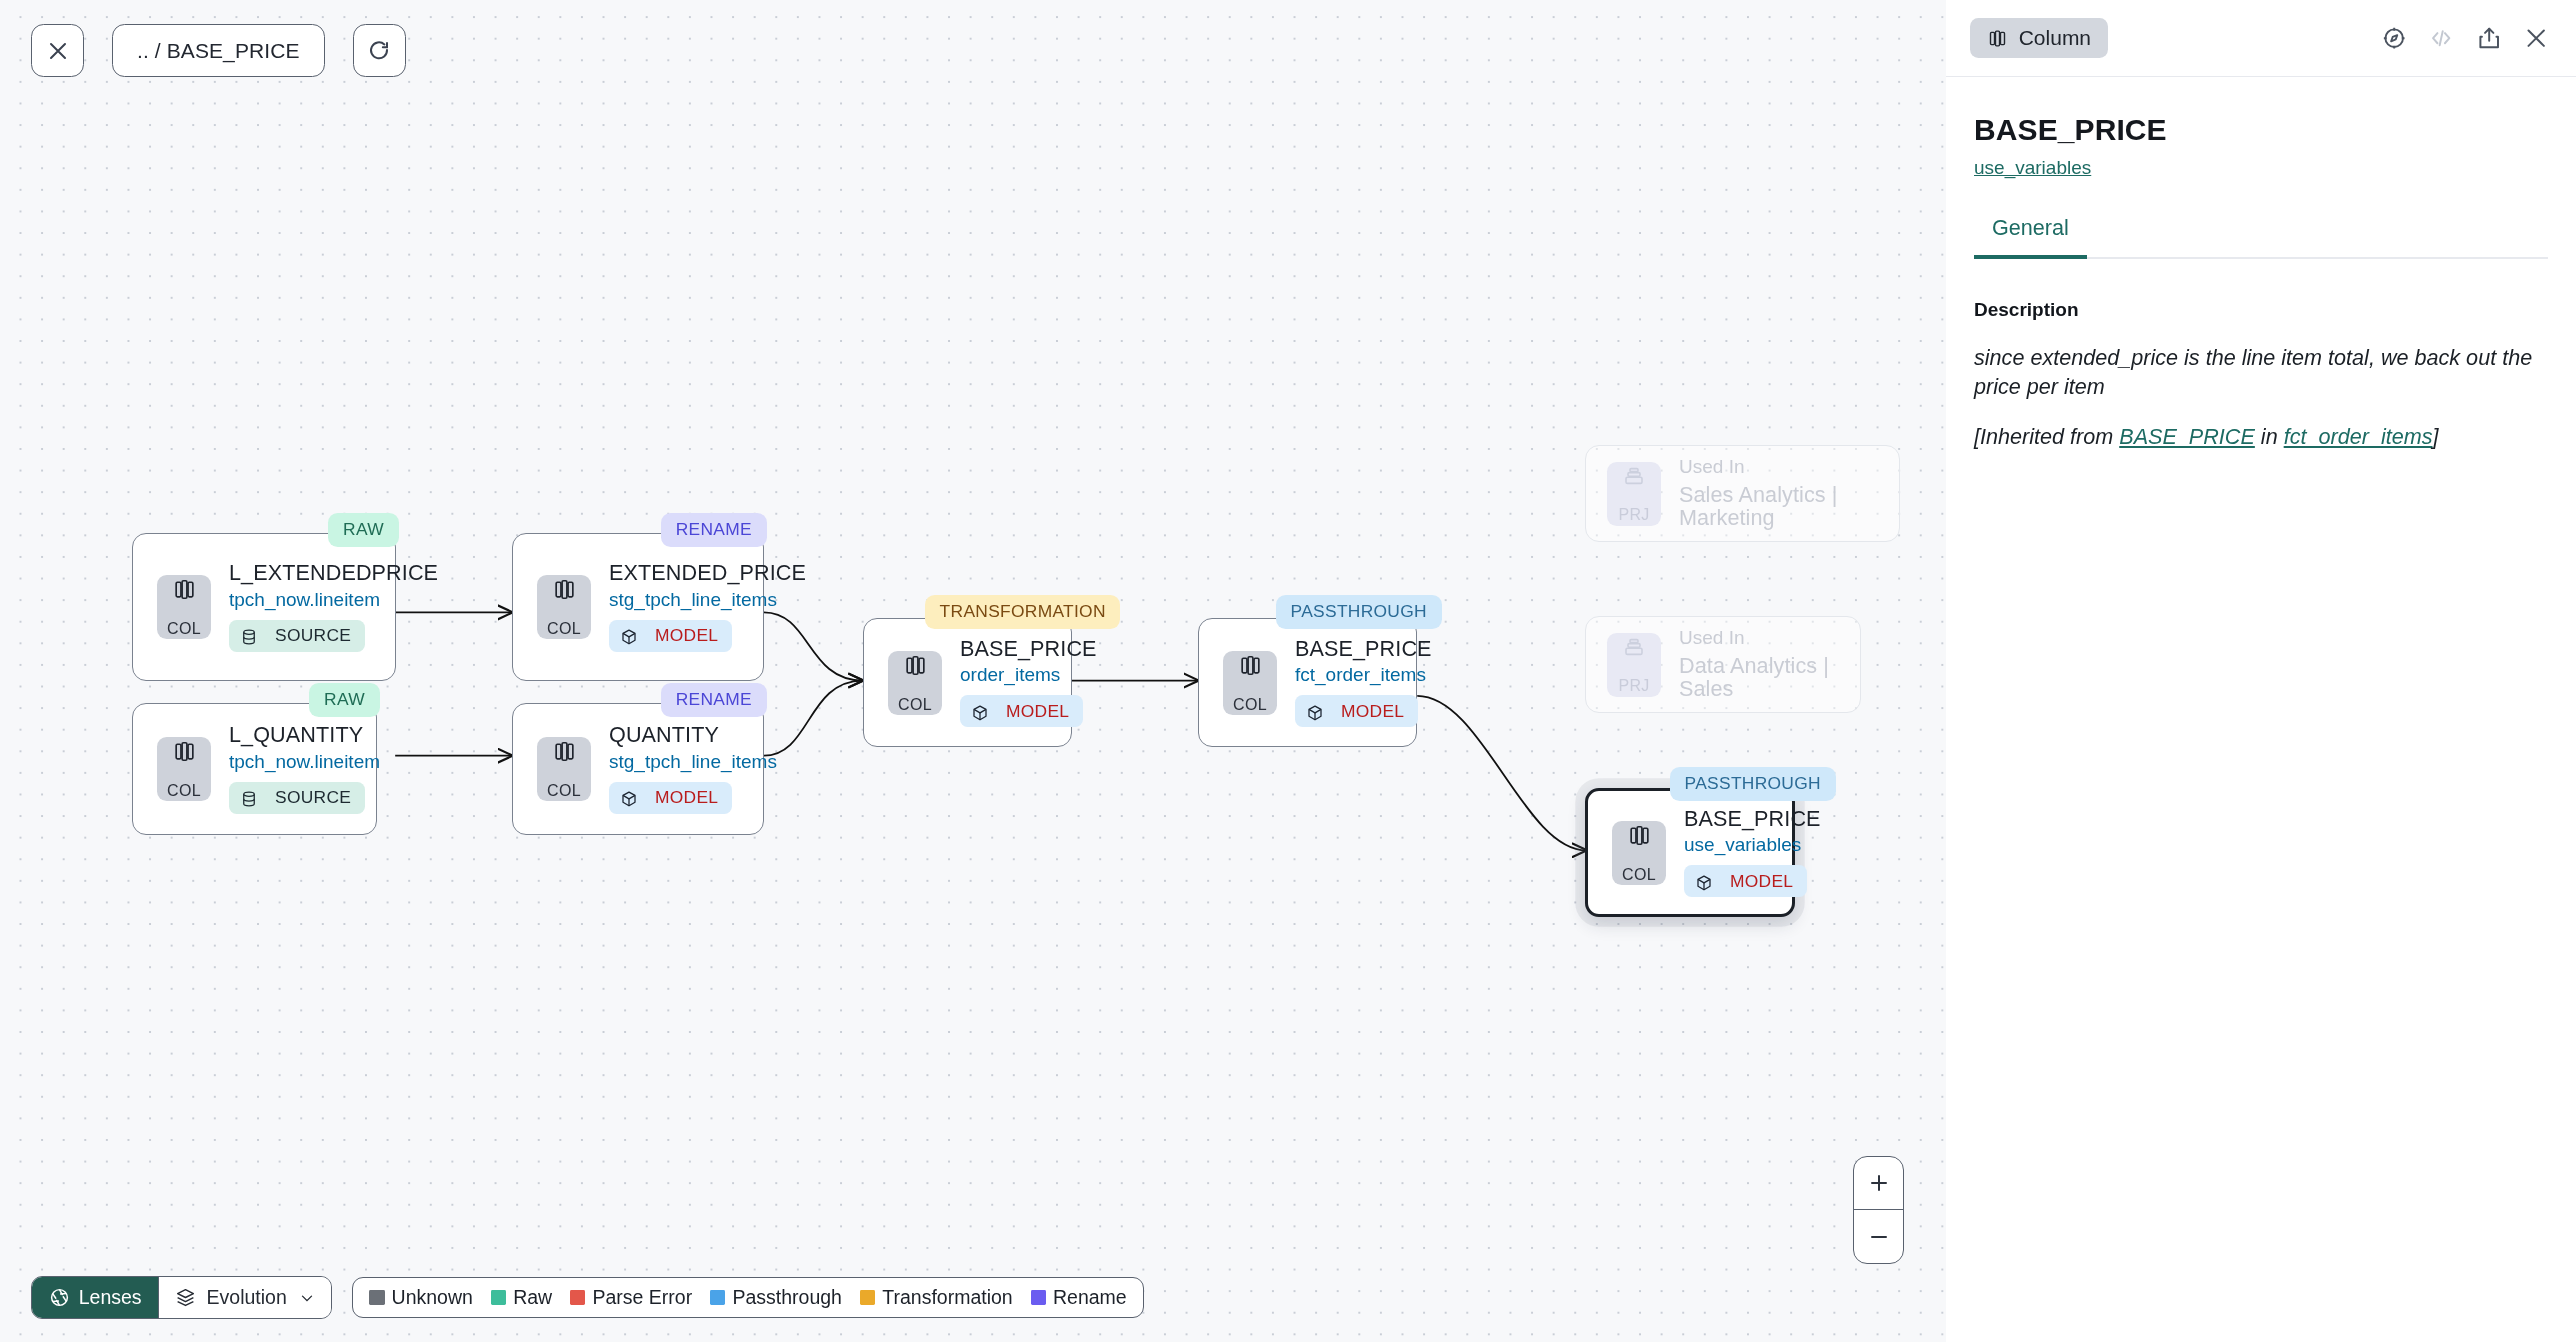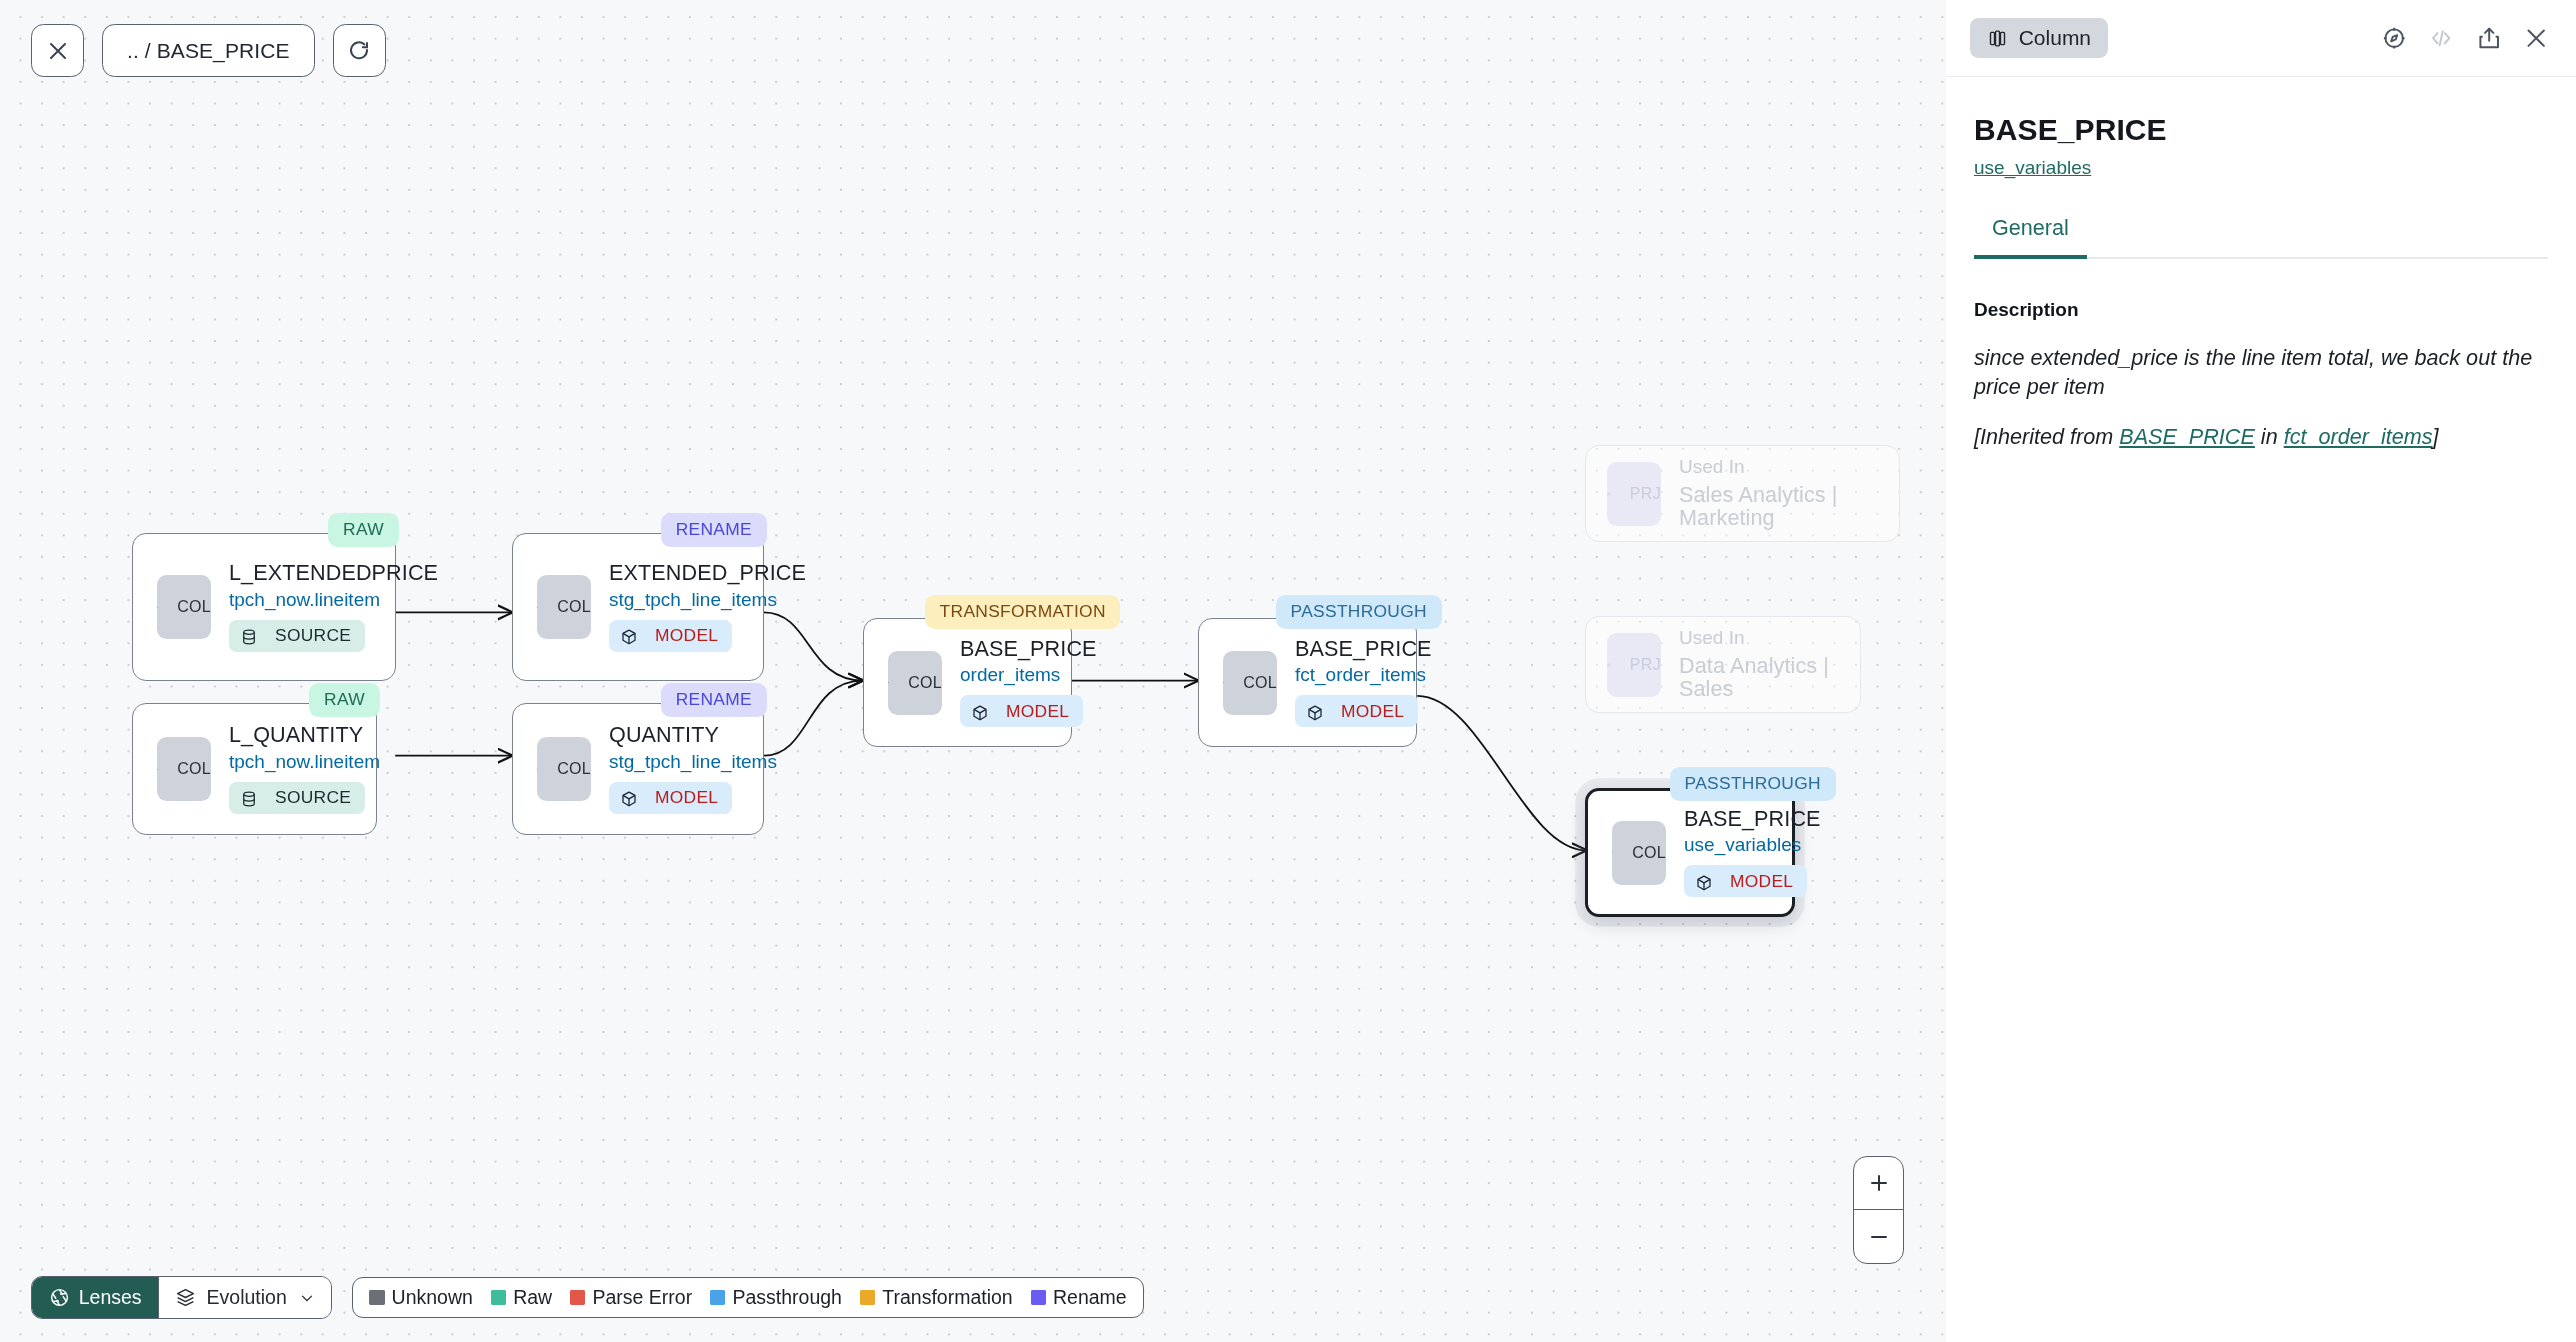--- a/index.html
+++ b/index.html
@@ -17,21 +17,21 @@
     width: 1946px; height: 1343px;
     background-color: #f7f8fa;
     background-image: radial-gradient(circle, #c9ced6 1.1px, transparent 1.2px);
     background-size: 21.6px 21.6px;
     background-position: 9.7px 6.3px;
     overflow: hidden;
     flex: none;
   }
 
   
-  .toolbar { position: absolute; top: 24px; left: 31px; display: flex; align-items: flex-end; gap: 18px; z-index: 40; }
+  .toolbar { position: absolute; top: 24px; left: 31px; display: flex; align-items: flex-end; gap: 28px; z-index: 40; }
   .tb-btn {
     height: 53px; min-width: 53px;
     background: #fff; border: 1.7px solid #59616e; border-radius: 12.5px;
     display: flex; align-items: center; justify-content: center;
     color: #3b4250; cursor: pointer;
   }
   .tb-breadcrumb { padding: 0 24px; font-size: 21px; color: #222730; letter-spacing: 0.1px; white-space: nowrap; }
 
   
   .node {
@@ -49,21 +49,21 @@
     box-shadow: 0 0 0 9.7px rgba(120,130,150,0.13), 0 7px 18px rgba(30,40,60,0.16);
     z-index: 25;
   }
   .node.ghost {
     border: 1.5px solid #e4e7ec;
     background: rgba(255,255,255,0.45);
     z-index: 10;
   }
   .col-badge {
     width: 54px; height: 64px; border-radius: 9.7px; background: #ced2da;
-    display: flex; flex-direction: row; align-items: center; justify-content: center; gap: 19px;
+    display: flex; flex-direction: column; align-items: center; justify-content: center; gap: 19px;
     flex: none;
   }
   .ghost .col-badge { background: #e8e9f4; }
   .col-badge .cb-label { font-size: 16px; color: #2b303a; letter-spacing: 0.3px; line-height: 1; }
   .ghost .col-badge .cb-label { color: #c9ccda; }
   .node-body { display: flex; flex-direction: column; gap: 4.9px; }
   .node-title { font-size: 21.6px; color: #1c2129; letter-spacing: 0.1px; line-height: 1.05; }
   .node-sub { font-size: 19px; color: #0369a1; line-height: 1.05; }
   .ghost .node-title, .ghost .node-sub { color: #c9ccd4; }
   .node-pill {

